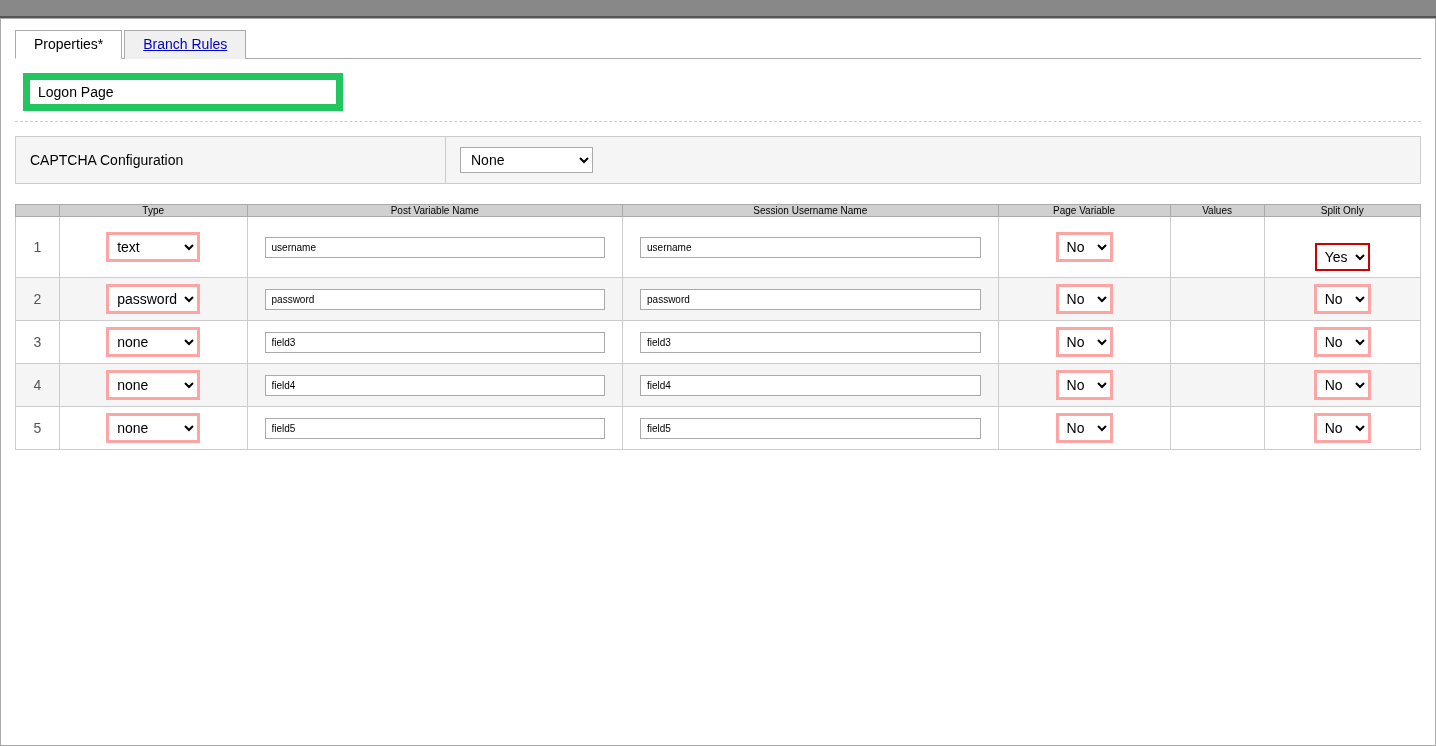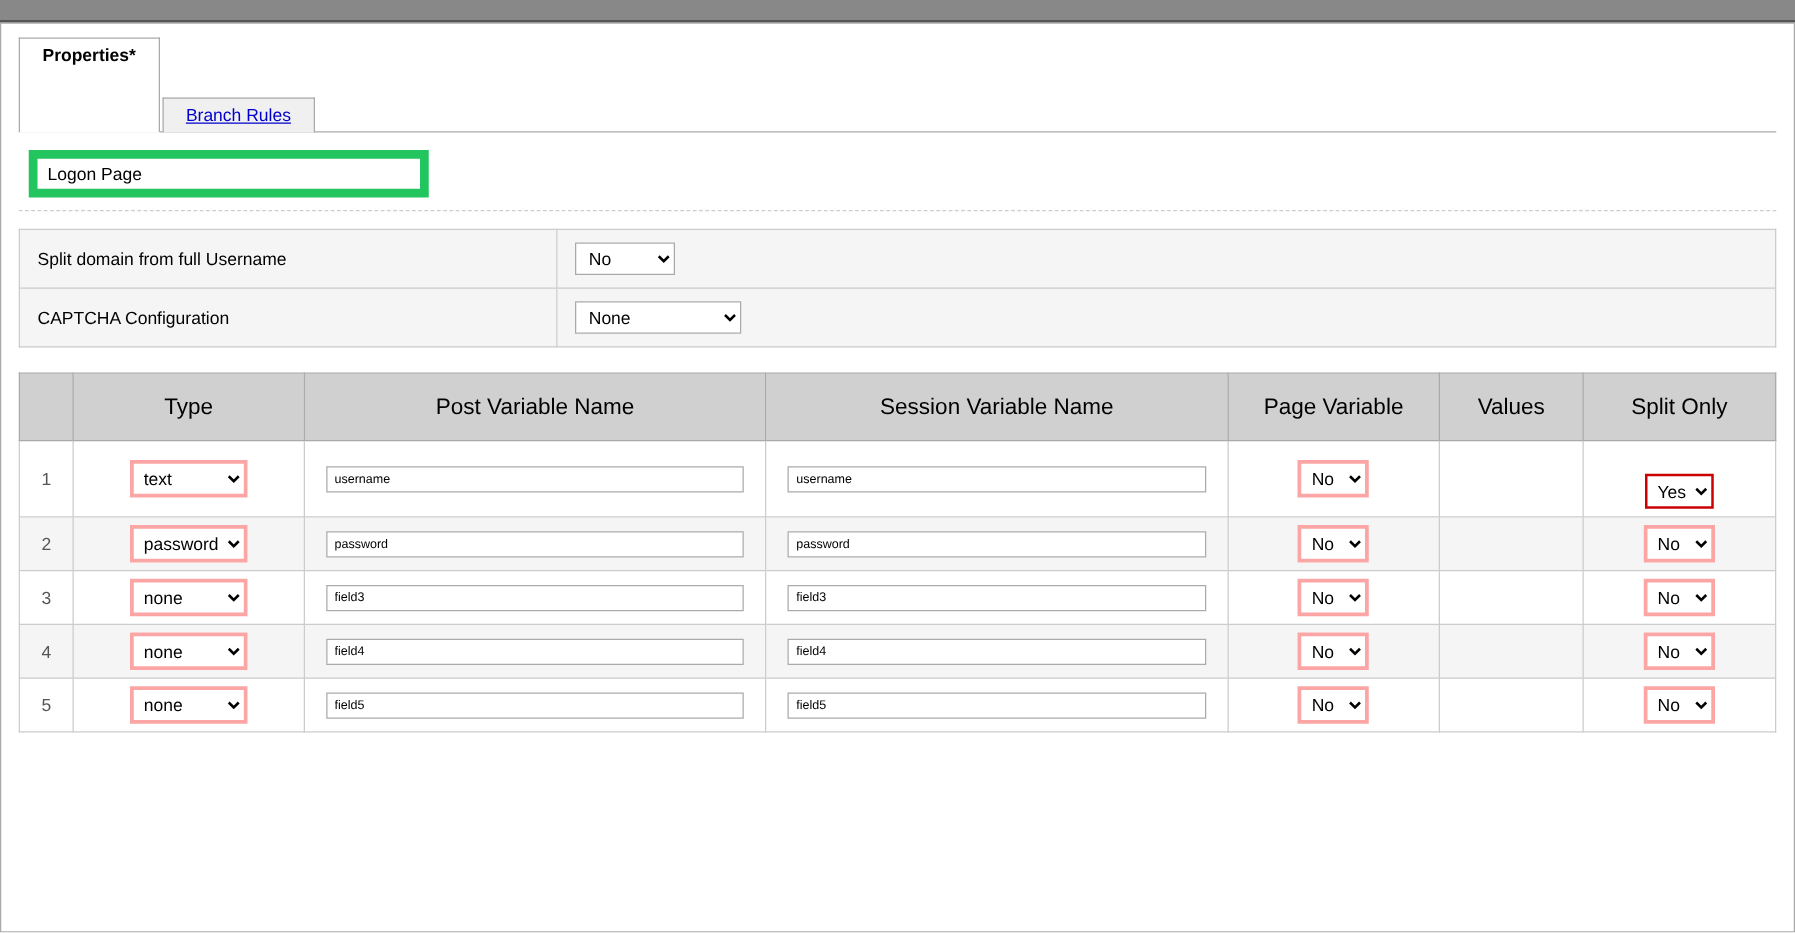--- a/index.html
+++ b/index.html
@@ -33,29 +33,28 @@
       border-bottom: none;
       background: #f0f0f0;
       cursor: pointer;
       font-size: 14px;
       margin-right: 2px;
       position: relative;
       top: 1px;
     }
     .tab.active {
       background: #fff;
-      font-weight: bold;
+      font-weight: normal;
       border-bottom: 1px solid #fff;
       z-index: 2;
     }
     .tab.link-style {
       color: #0000cc;
       text-decoration: underline;
       background: #f0f0f0;
-      margin-top: 48px;
     }
     .name-row {
       display: flex;
       align-items: center;
       margin-bottom: 14px;
       padding-bottom: 10px;
       border-bottom: 1px dashed #ccc;
     }
     .name-label {
       font-weight: normal;
@@ -96,24 +95,24 @@
       min-width: 80px;
     }
     .data-table {
       width: 100%;
       border-collapse: collapse;
       border: 1px solid #aaa;
     }
     .data-table th {
       background: #d0d0d0;
       border: 1px solid #aaa;
-      padding: 16px 10px;
+      padding: 0 10px;
       text-align: center;
       font-weight: normal;
-      font-size: 18px;
+      font-size: 10px;
     }
     .data-table td {
       border: 1px solid #ccc;
       padding: 6px 8px;
       text-align: center;
       vertical-align: middle;
     }
     .data-table tr:nth-child(odd) td {
       background: #fff;
     }
@@ -165,37 +164,33 @@
   <div class="name-row">
     <span class="name-label"></span>
     <input class="name-input" type="text" value="Logon Page" style="">
   </div>
 
   <div class="section-title"></div>
 
   <table class="config-table">
     <tbody id="config-tbody">
         <tr>
-          <td>Split domain from full Username</td>
-          <td><select><option value="No">No</option><option value="Yes">Yes</option></select></td>
-        </tr>
-        <tr>
           <td>CAPTCHA Configuration</td>
           <td><select><option value="None">None</option><option value="reCAPTCHA v2">reCAPTCHA v2</option><option value="reCAPTCHA v3">reCAPTCHA v3</option></select></td>
         </tr>
       </tbody>
   </table>
 
   <table class="data-table">
     <thead>
       <tr id="data-thead-row">
           <th></th>
           <th>Type</th>
           <th>Post Variable Name</th>
-          <th>Session Variable Name</th>
+          <th>Session Username Name</th>
           <th>Page Variable</th>
           <th>Values</th>
           <th>Split Only</th>
         </tr>
     </thead>
     <tbody id="data-tbody">
         <tr>
           <td class="row-num">1</td>
           <td class="col-type"><select><option value="text">text</option><option value="password">password</option><option value="none">none</option><option value="hidden">hidden</option></select></td>
           <td class="col-post"><input type="text" value="username" style=""></td>

